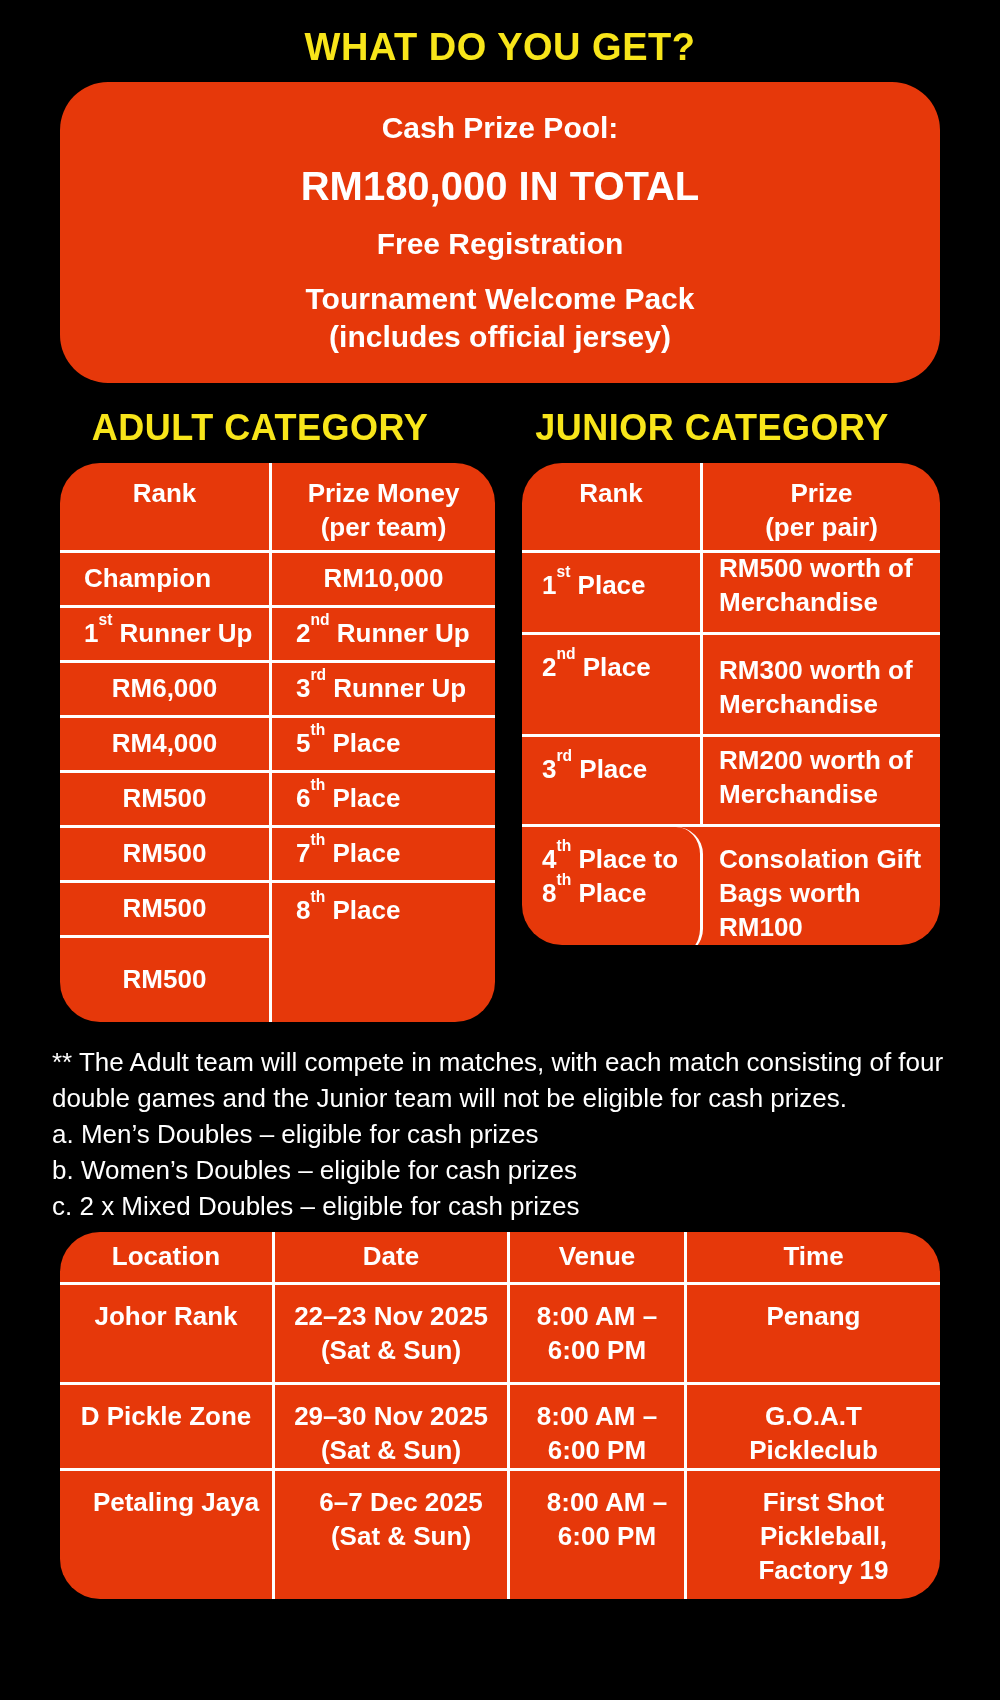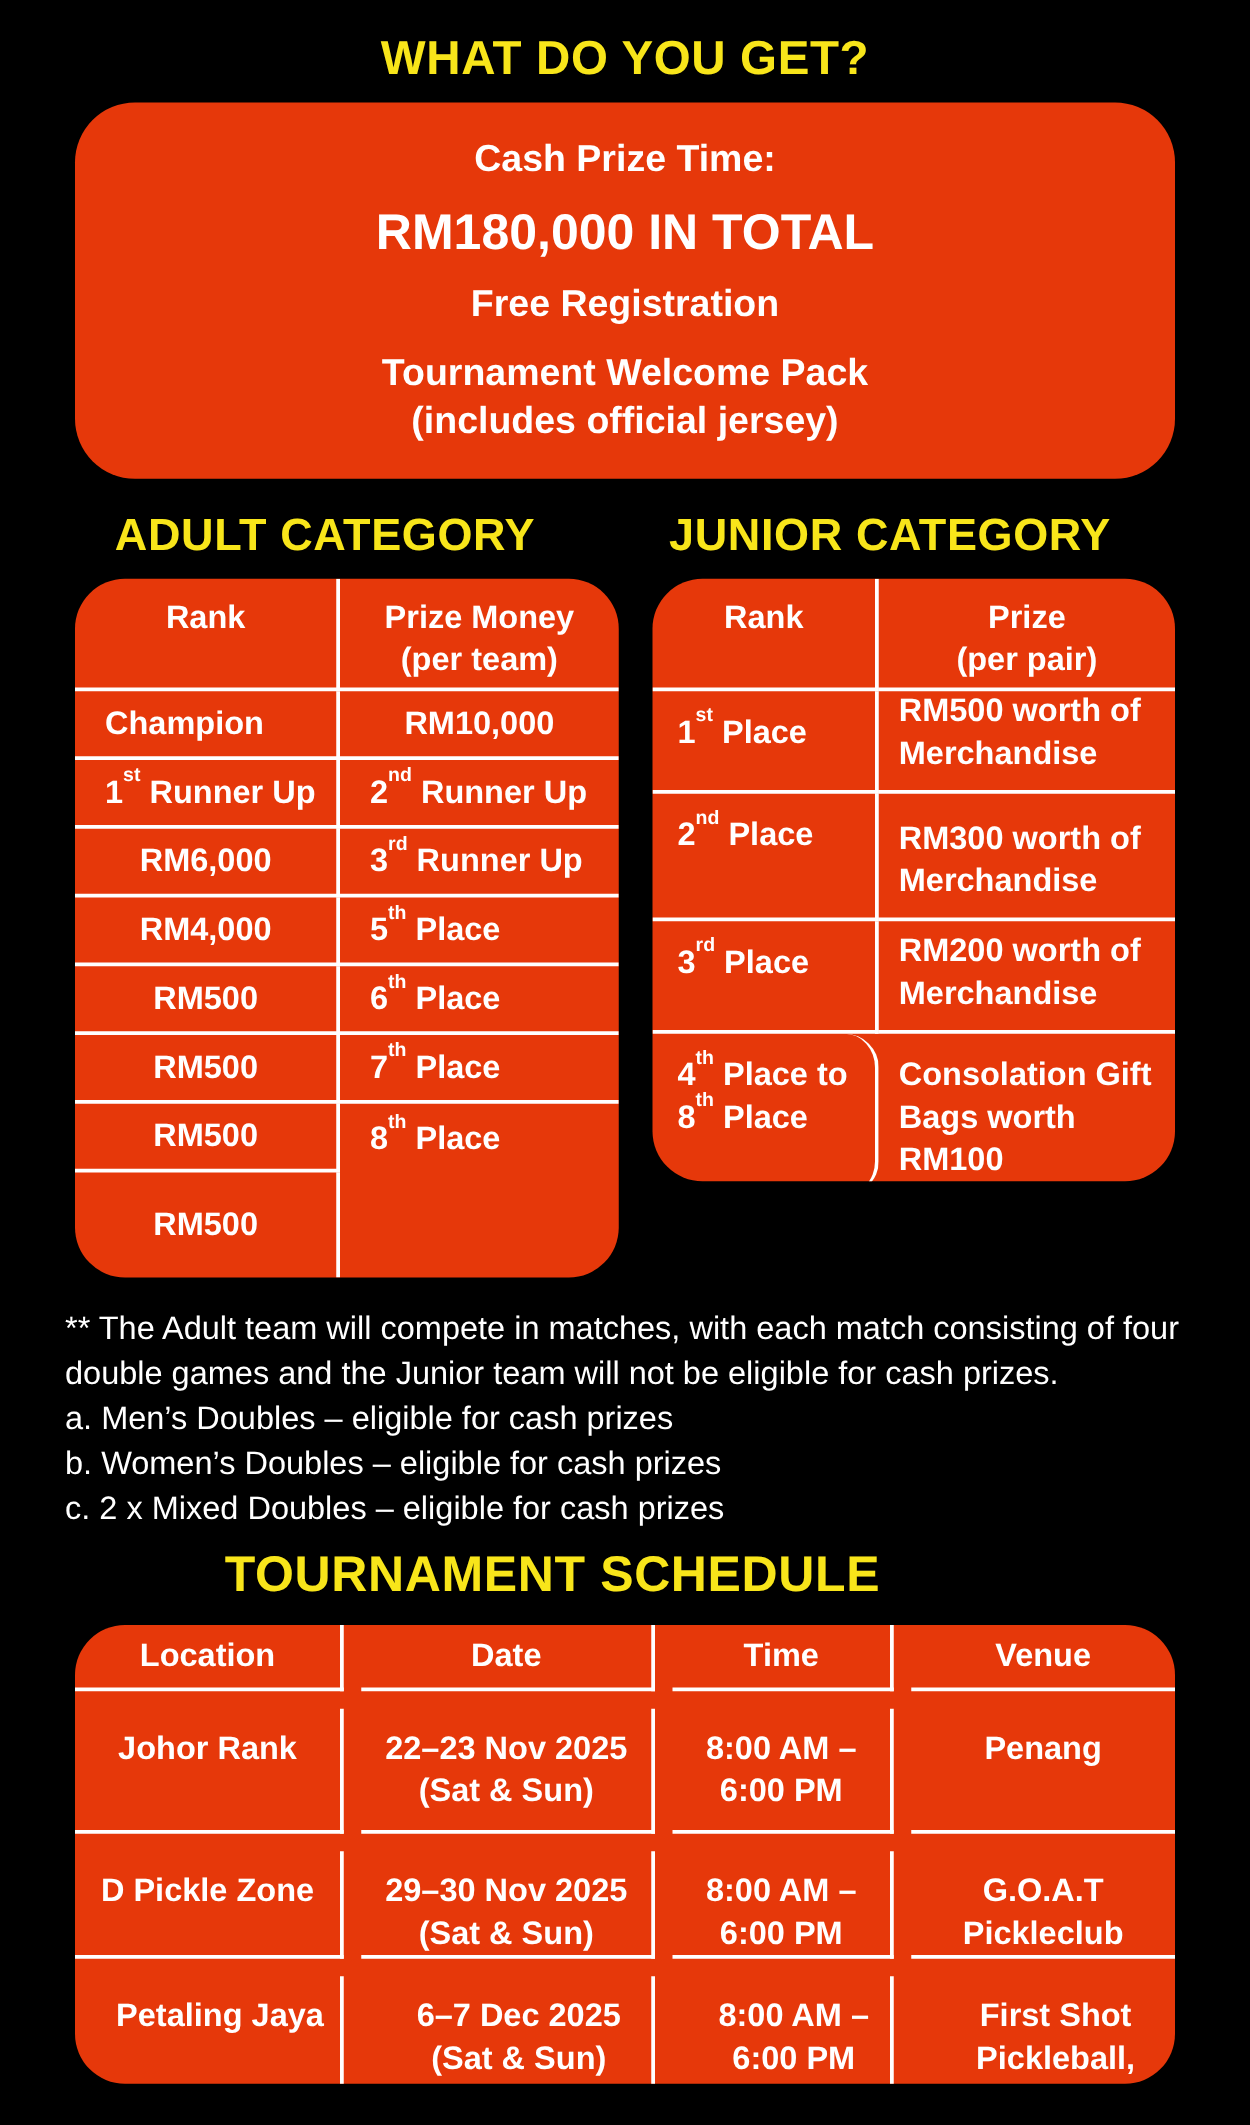--- a/index.html
+++ b/index.html
@@ -47,38 +47,38 @@
   .junior-tbl .rank{align-items:flex-start;justify-content:flex-start;padding:16px 0 0 20px;}
   .junior-tbl .prize{align-items:flex-end;justify-content:flex-start;text-align:left;padding:16px 6px 12px 16px;}
 
   .notes{position:absolute;left:52px;top:1044px;width:912px;font-weight:normal;
          font-size:26px;line-height:36px;}
   .notes .para{white-space:pre-line;}
 
   .sched-title{position:absolute;top:1238px;left:0;width:884px;text-align:center;
                font-size:40px;letter-spacing:.5px;color:#F8E51A;}
 
-  .sched-tbl{left:60px;top:1300px;width:880px;height:367px;
+  .sched-tbl{left:60px;top:1232px;width:880px;height:367px;
              grid-template-columns:215px 235px 177px 1fr;
-             grid-template-rows:53px 100px 86px 1fr;gap:14px;}
+             grid-template-rows:53px 100px 86px 1fr;}
   .sched-tbl .cell{border-bottom:3px solid #fff;border-right:3px solid #fff;
                    align-items:flex-start;justify-content:center;text-align:center;padding-top:15px;}
   .sched-tbl .cell:nth-child(4n){border-right:none;}
   .sched-tbl .cell:nth-last-child(-n+4){border-bottom:none;padding-left:20px;}
   .sched-tbl .head{align-items:center;padding-top:0;}
 </style>
 </head>
 <body>
 
 <div class="page">
 
   <div class="main-title">WHAT DO YOU GET?</div>
 
   <div class="benefits">
-    <div class="b-label">Cash Prize Time:</div>
+    <div class="b-label">Cash Prize Pool:</div>
     <div class="b-amount">RM180,000 IN TOTAL</div>
     <div class="b-label">Free Registration</div>
     <div class="b-label"><span>Tournament Welcome Pack<br>(includes official jersey)</span></div>
   </div>
 
   <div class="cat-title adult">ADULT CATEGORY</div>
   <div class="cat-title junior">JUNIOR CATEGORY</div>
 
   <div class="tbl adult-tbl">
     <div class="cell head">Rank</div>
@@ -156,22 +156,22 @@
     <div>a. Men’s Doubles – eligible for cash prizes</div>
     <div>b. Women’s Doubles – eligible for cash prizes</div>
     <div>c. 2 x Mixed Doubles – eligible for cash prizes</div>
   </div>
 
   <div class="sched-title">TOURNAMENT SCHEDULE</div>
 
   <div class="tbl sched-tbl">
     <div class="cell head">Location</div>
     <div class="cell head">Date</div>
+    <div class="cell head">Venue</div>
     <div class="cell head">Time</div>
-    <div class="cell head">Venue</div>
 
     <div class="cell">Johor Rank</div>
     <div class="cell">
         <span>22–23 Nov 2025<br>(Sat &amp; Sun)</span>
       </div>
     <div class="cell">
         <span>8:00 AM –<br>6:00 PM</span>
       </div>
     <div class="cell">Penang</div>
 

